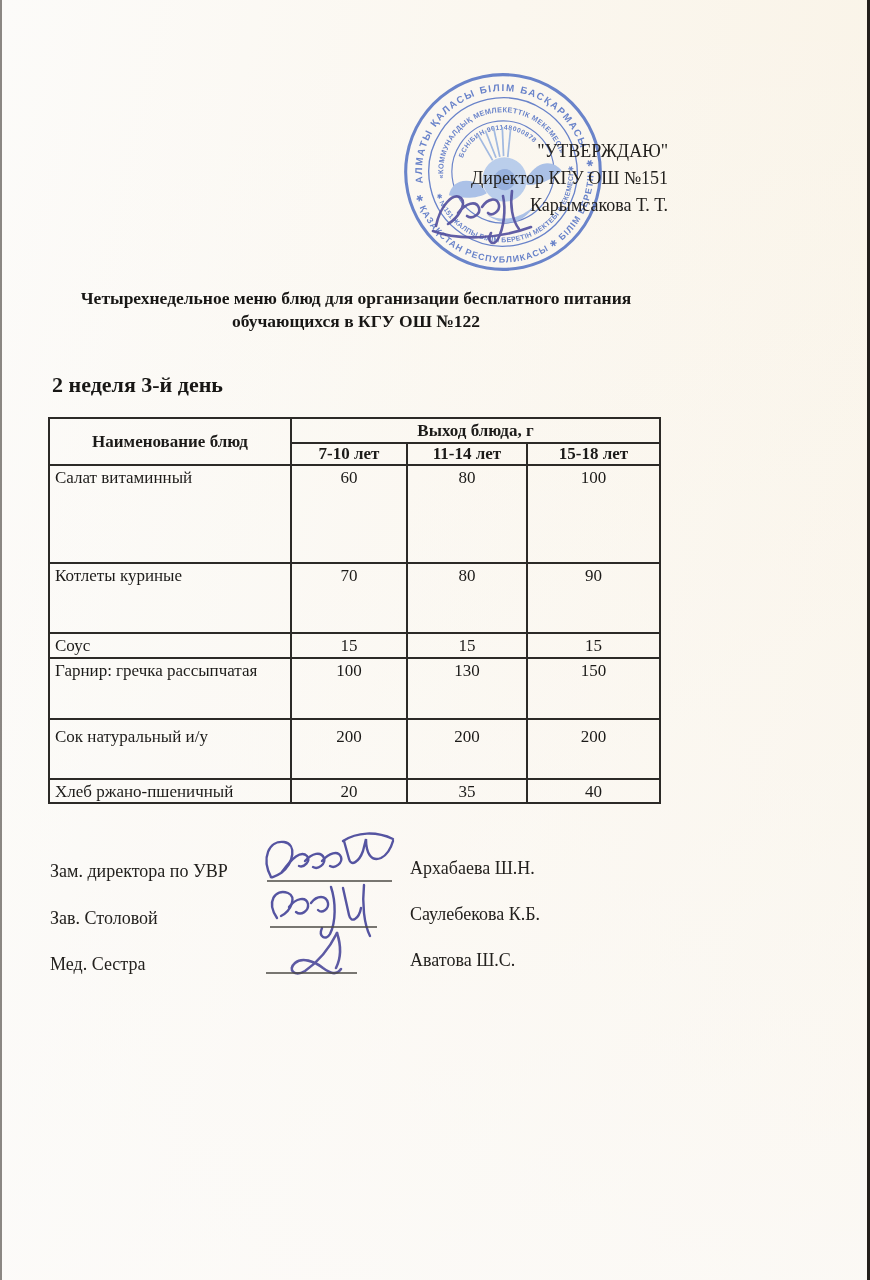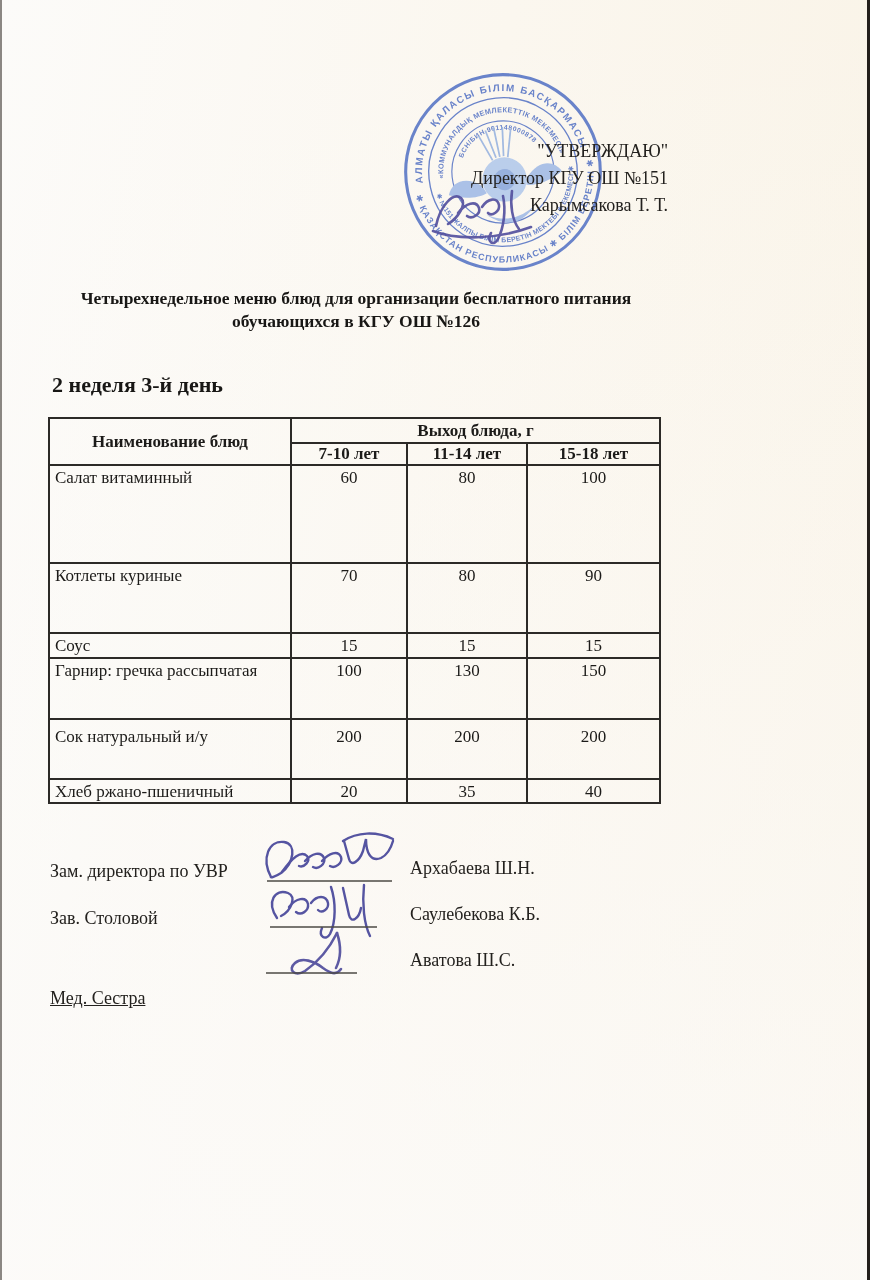--- a/index.html
+++ b/index.html
@@ -112,21 +112,21 @@
   </svg>
 
   <div class="approval">
     <div>"УТВЕРЖДАЮ"</div>
     <div>Директор КГУ ОШ №151</div>
     <div>Карымсакова Т. Т.</div>
   </div>
 
   <div class="title">
     <div>Четырехнедельное меню блюд для организации бесплатного питания</div>
-    <div>обучающихся в КГУ ОШ №126</div>
+    <div>обучающихся в КГУ ОШ №122</div>
   </div>
 
   <div class="subtitle">2 неделя 3-й день</div>
 
   <table class="menu">
     <colgroup>
         <col style="width:242px">
         <col style="width:116px">
         <col style="width:120px">
         <col style="width:133px">
@@ -177,21 +177,21 @@
         <td class="dish" style="vertical-align:middle;">Хлеб ржано-пшеничный</td>
         <td class="val" style="vertical-align:middle;">20</td>
         <td class="val" style="vertical-align:middle;">35</td>
         <td class="val" style="vertical-align:middle;">40</td>
       </tr>
     </tbody>
   </table>
 
   <div class="sig-label" style="top:861px;">Зам. директора по УВР</div>
   <div class="sig-label" style="top:908px;">Зав. Столовой</div>
-  <div class="sig-label" style="top:988px;text-decoration:underline;">Мед. Сестра</div>
+  <div class="sig-label" style="top:954px;">Мед. Сестра</div>
 
   <div class="sig-name" style="top:858px;">Архабаева Ш.Н.</div>
   <div class="sig-name" style="top:904px;">Саулебекова К.Б.</div>
   <div class="sig-name" style="top:950px;">Аватова Ш.С.</div>
 
   <svg class="ink-layer" viewBox="0 0 870 1280">
 
     <g stroke="#54519f" stroke-width="2.6" fill="none" stroke-linecap="round" opacity="0.92">
       <path d="M436,226 C440,206 453,192 461,198 C467,204 458,218 448,224"></path>
       <path d="M458,213 C466,203 476,200 479,208 C481,214 472,220 467,216"></path>

